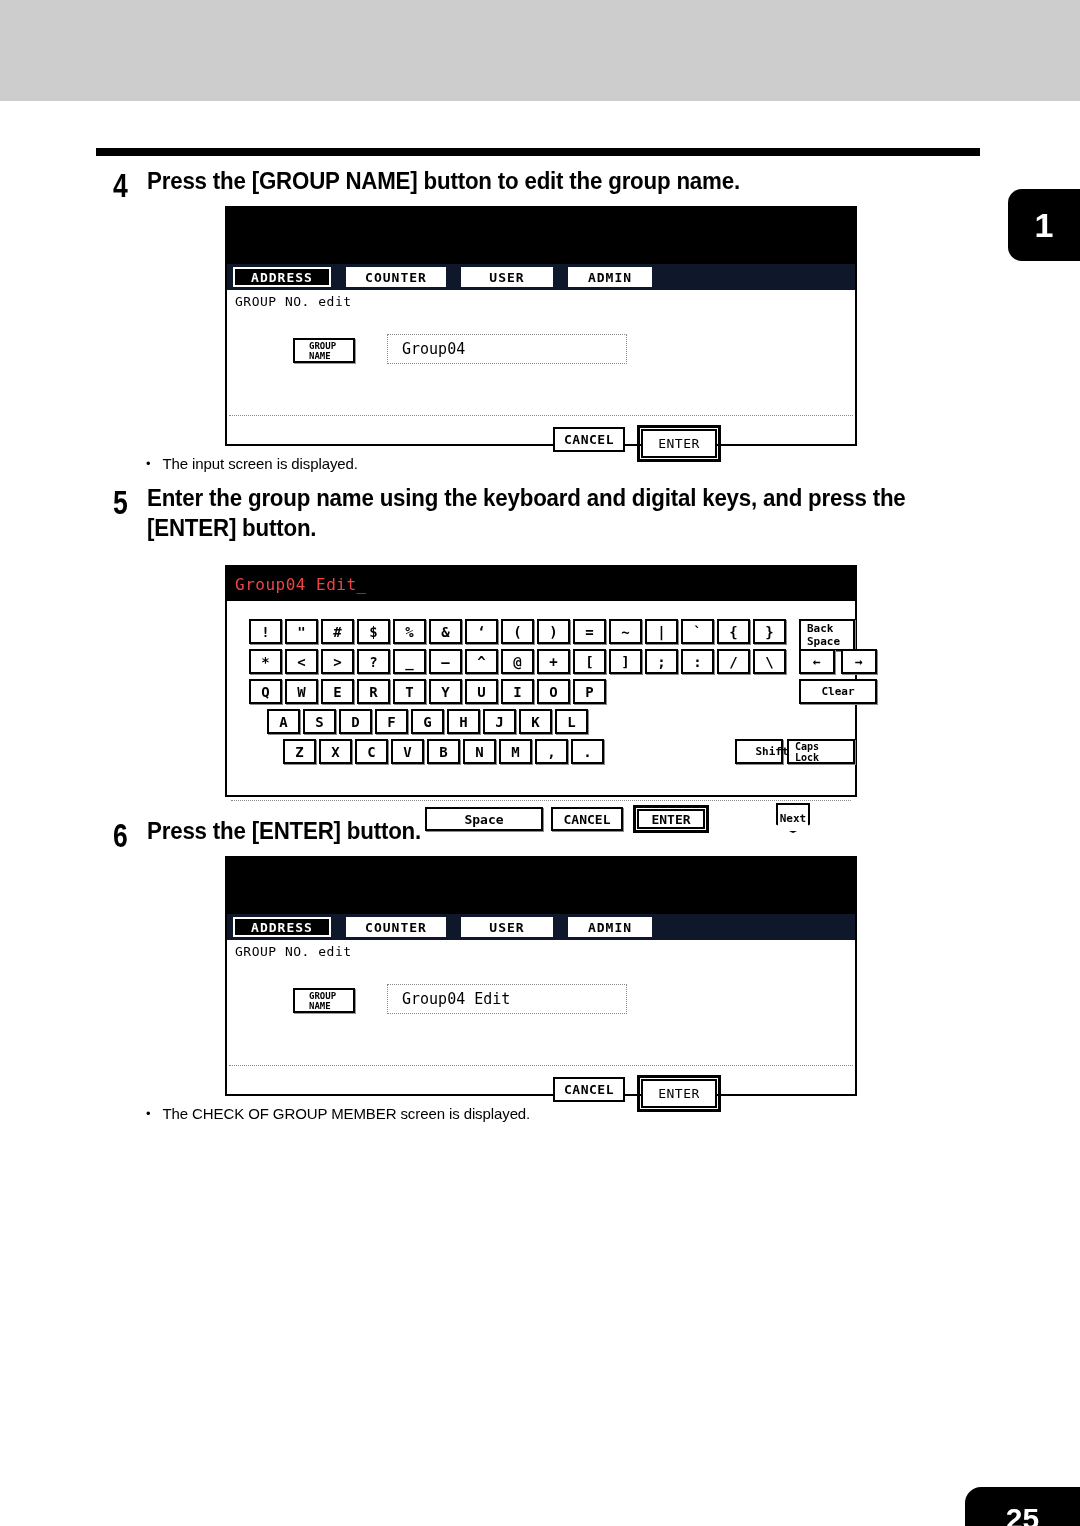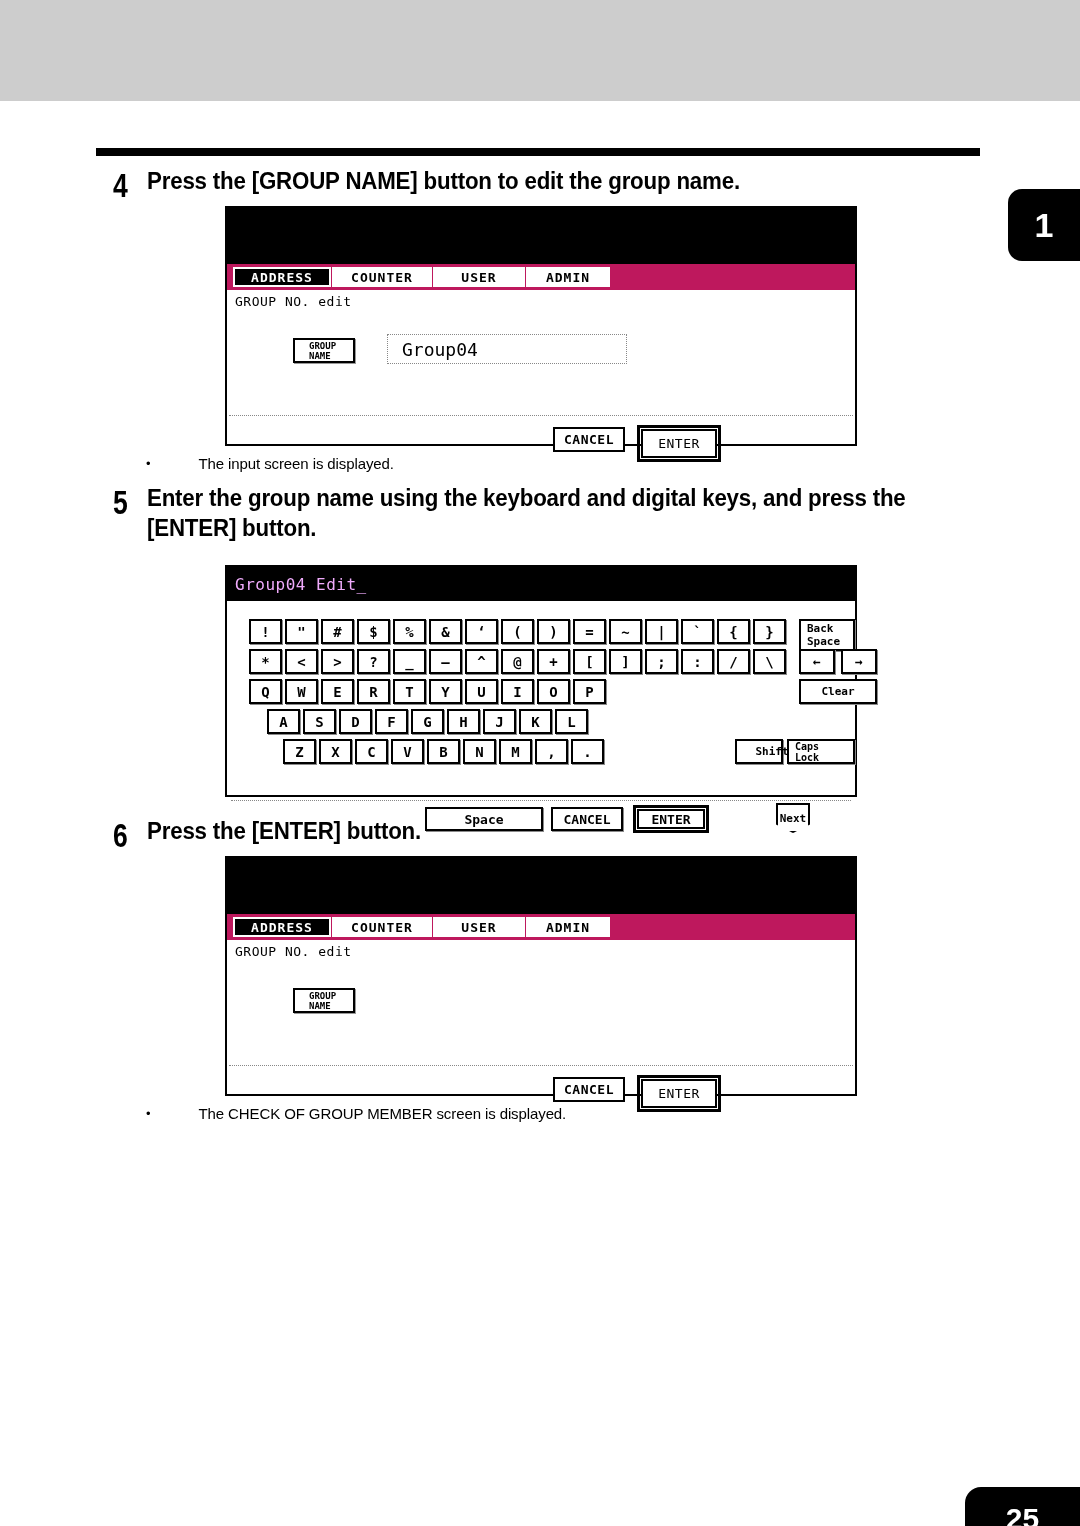--- a/index.html
+++ b/index.html
@@ -53,42 +53,42 @@
   }
   #step4{left:113px;top:166px;width:900px;}
   #step5{left:113px;top:483px;width:880px;}
   #step6{left:113px;top:816px;width:900px;}
 
   .bullet{
     position:absolute;font-size:15px;color:#000;display:flex;gap:12px;
     letter-spacing:-0.1px;
   }
   .bullet .dot{font-size:13px;line-height:19px;}
-  .bullet .btxt{line-height:19px;margin-left:36px;}
+  .bullet .btxt{line-height:19px;}
   #bullet1{left:146px;top:454px;}
   #bullet2{left:146px;top:1104px;}
 
   
   .panel{
     position:absolute;
     background:#ffffff;
     border:2px solid #000;
     box-sizing:border-box;
     font-family:"DejaVu Sans Mono", monospace;
   }
   .panel-title-bar{
     background:#000;width:100%;box-sizing:border-box;
   }
   .panel-title-bar.blank{height:56px;}
 
   
   .tabrow{
     position:absolute;left:0;top:56px;width:100%;height:26px;
-    background:#be185d;
-    display:flex;align-items:center;gap:1px;padding-left:6px;
+    background:#0f172a;
+    display:flex;align-items:center;gap:15px;padding-left:6px;
     box-sizing:border-box;
   }
   .tab{
     height:20px;box-sizing:border-box;
     display:flex;align-items:center;justify-content:center;
     font-family:"DejaVu Sans Mono", monospace;
     font-size:13px;font-weight:bold;letter-spacing:1px;
     border:2px solid #fff;
     background:#fff;color:#000;
   }
@@ -112,21 +112,21 @@
     display:flex;align-items:center;justify-content:center;
     font-size:9px;font-weight:bold;letter-spacing:0px;
     font-family:"DejaVu Sans Mono", monospace;
     box-shadow:inset 0 0 0 1px #fff, 1px 1px 0 0 #999;
     padding-left:14px;
   }
   .namefield{
     position:absolute;left:160px;top:44px;width:240px;height:30px;
     border:1px dotted #888;box-sizing:border-box;
     display:flex;align-items:center;padding-left:14px;
-    font-size:18px;color:#000;
+    font-size:15px;color:#000;
     font-family:"DejaVu Sans Mono", monospace;
   }
   .hdivider{
     position:absolute;left:2px;right:2px;top:125px;
     border-top:1px dotted #888;
   }
   .btn{
     border:2px solid #000;background:#fff;box-sizing:border-box;
     display:flex;align-items:center;justify-content:center;
     font-family:"DejaVu Sans Mono", monospace;
@@ -150,21 +150,21 @@
   #panelA{left:225px;top:206px;width:632px;height:240px;}
   #panelC{left:225px;top:856px;width:632px;height:240px;}
 
   
   #panelB{
     position:absolute;left:225px;top:565px;width:632px;height:232px;
     border:2px solid #000;box-sizing:border-box;background:#fff;
   }
   .kb-title{
     position:absolute;left:0;top:0;width:100%;height:34px;background:#000;
-    color:#f0abfc;font-family:"DejaVu Sans Mono", monospace;
+    color:#ef4444;font-family:"DejaVu Sans Mono", monospace;
     font-size:16px;display:flex;align-items:center;padding-left:8px;
     box-sizing:border-box;letter-spacing:.5px;
   }
   .kb-area{position:absolute;left:0;top:34px;width:100%;bottom:0;}
   .krow{position:absolute;height:25px;display:flex;gap:3px;}
   .key{
     width:33px;height:25px;box-sizing:border-box;
     border:2px solid #000;background:#fff;
     display:flex;align-items:center;justify-content:center;
     font-family:"DejaVu Sans Mono", monospace;
@@ -359,20 +359,21 @@
   <div class="panel-title-bar blank"></div>
   <div class="tabrow">
     <div class="tab active w1">ADDRESS</div>
     <div class="tab w2">COUNTER</div>
     <div class="tab w3">USER</div>
     <div class="tab w4">ADMIN</div>
   </div>
   <div class="panel-body">
     <div class="lcd-label">GROUP NO. edit</div>
     <div class="grpname-btn">GROUP NAME</div>
+    <div class="namefield">Group04 Edit</div>
     <div class="hdivider"></div>
     <div class="btn btn-cancel">CANCEL</div>
     <div class="btn-enter">
         <span>ENTER</span>
       </div>
   </div>
 </div>
 
 <div class="bullet" id="bullet2">
   <span class="dot">•</span>

